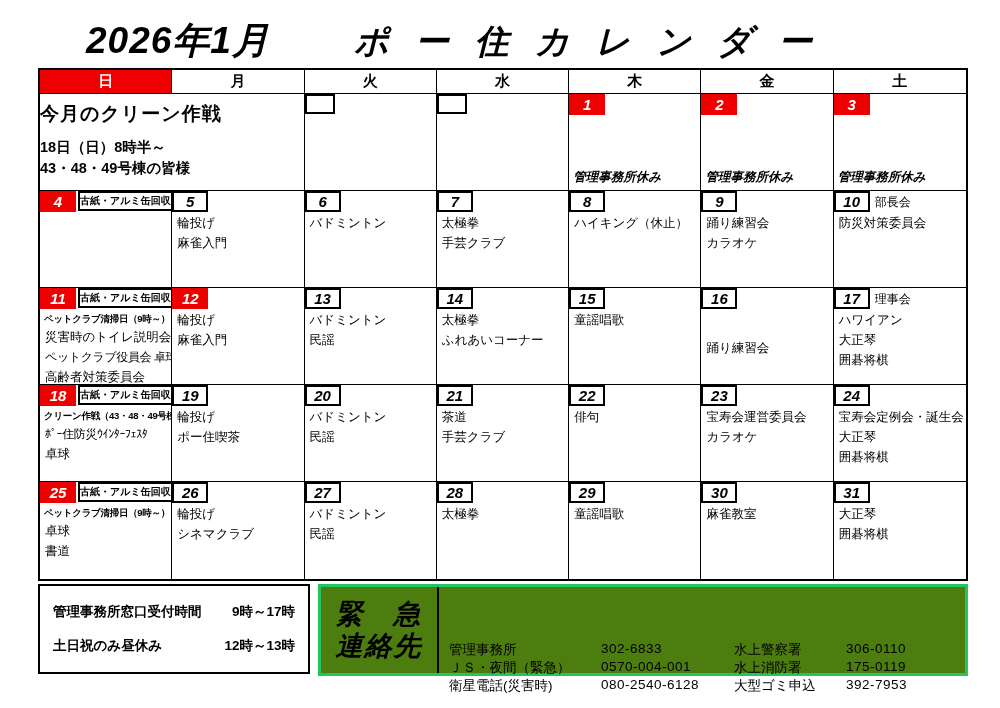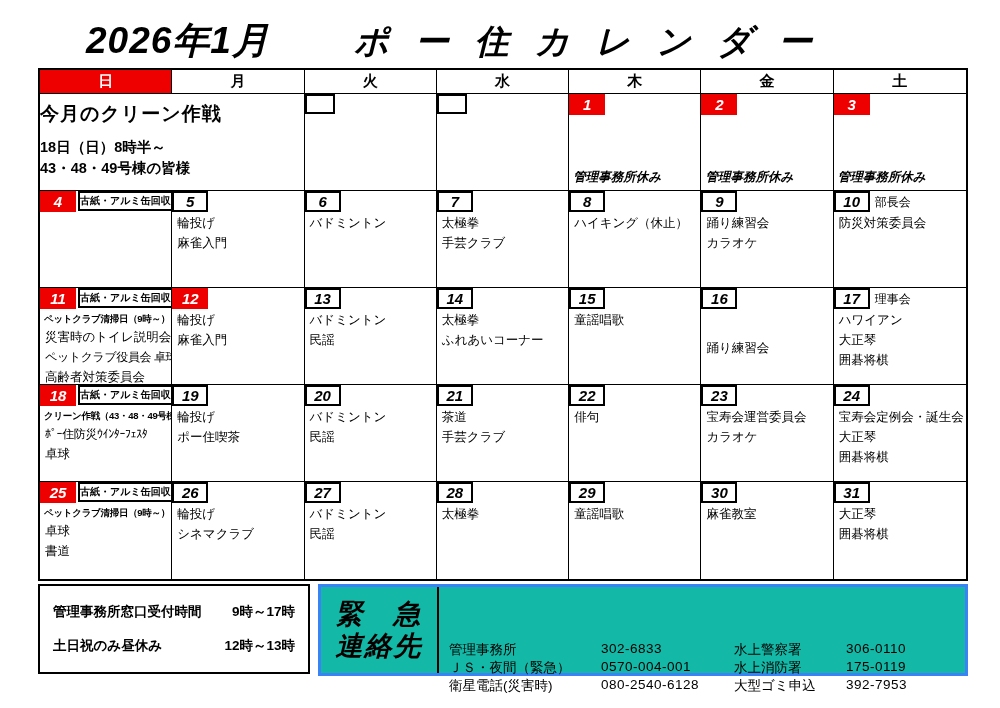--- a/index.html
+++ b/index.html
@@ -45,21 +45,21 @@
   .note{margin-top:auto;font-size:12.5px;font-weight:bold;font-style:italic;
     padding:0 0 4px 4px;white-space:nowrap;}
 
   
   .office-box{position:absolute;left:38px;top:584px;width:272px;height:90px;
     box-sizing:border-box;border:2px solid #000;display:flex;flex-direction:column;
     justify-content:space-evenly;padding:0 13px;}
   .office-row{display:flex;justify-content:space-between;font-size:13.5px;font-weight:bold;}
 
   .emergency-box{position:absolute;left:318px;top:584px;width:650px;height:92px;
-    box-sizing:border-box;border:3px solid #3b82f6;display:flex;background:#14b8a6;}
+    box-sizing:border-box;border:3px solid #22c55e;display:flex;background:#4d7c0f;}
   .em-title{width:116px;flex:none;border-right:2px solid #000;display:flex;
     flex-direction:column;align-items:center;justify-content:center;
     font-size:27px;font-weight:bold;font-style:italic;line-height:32px;letter-spacing:2px;}
   .phones{flex:1;display:flex;padding:6px 4px 6px 10px;margin-top:48px;}
   .pgroup{display:flex;flex-direction:column;justify-content:space-evenly;}
   .pgroup.g1{width:285px;flex:none;}
   .pgroup.g2{flex:1;}
   .prow{display:flex;font-size:13.5px;white-space:nowrap;}
   .g1 .plabel{width:152px;flex:none;}
   .g2 .plabel{width:112px;flex:none;}

